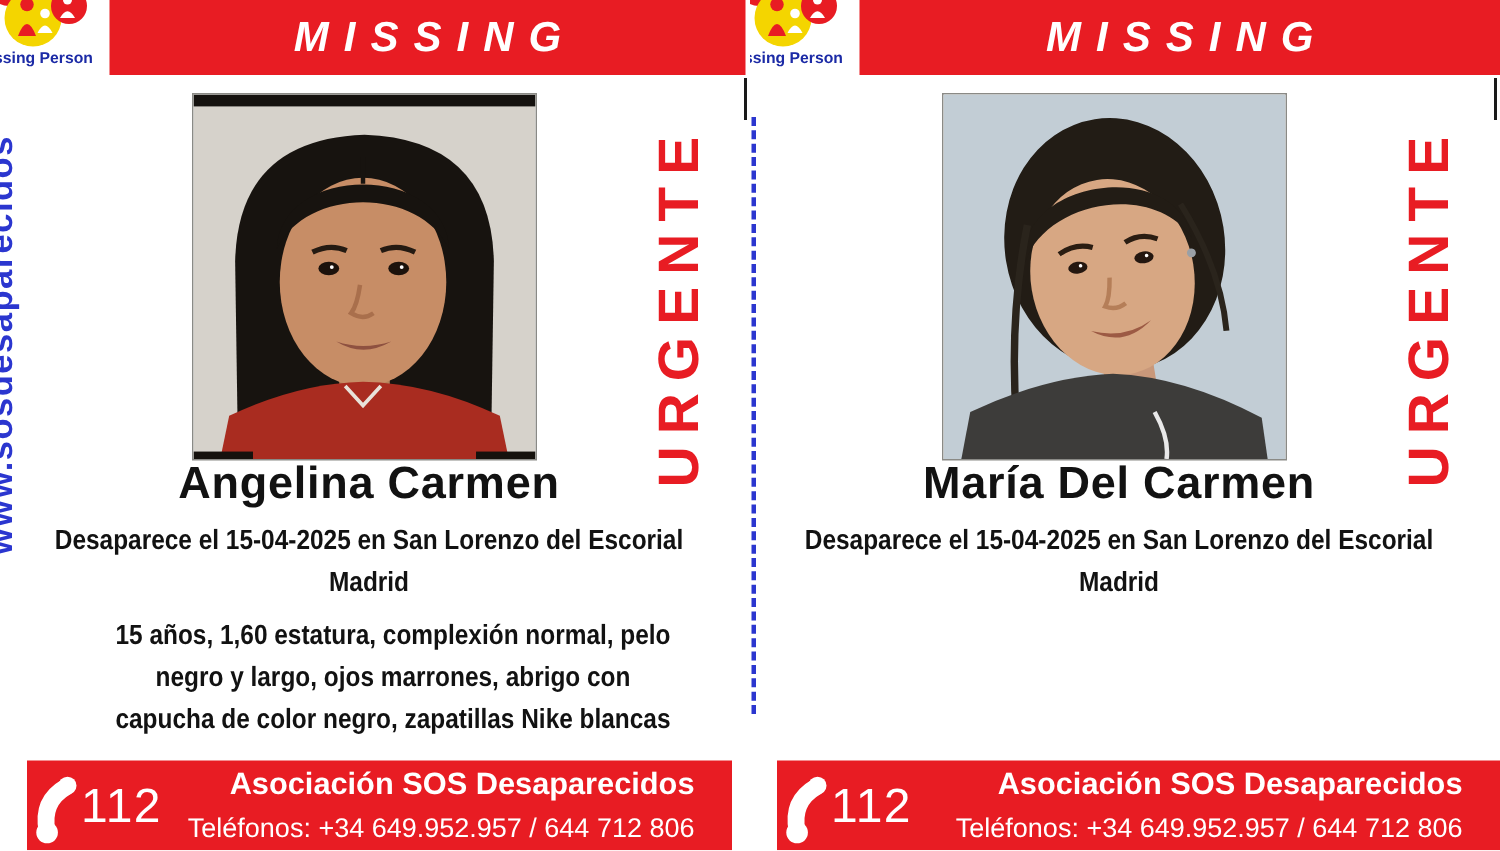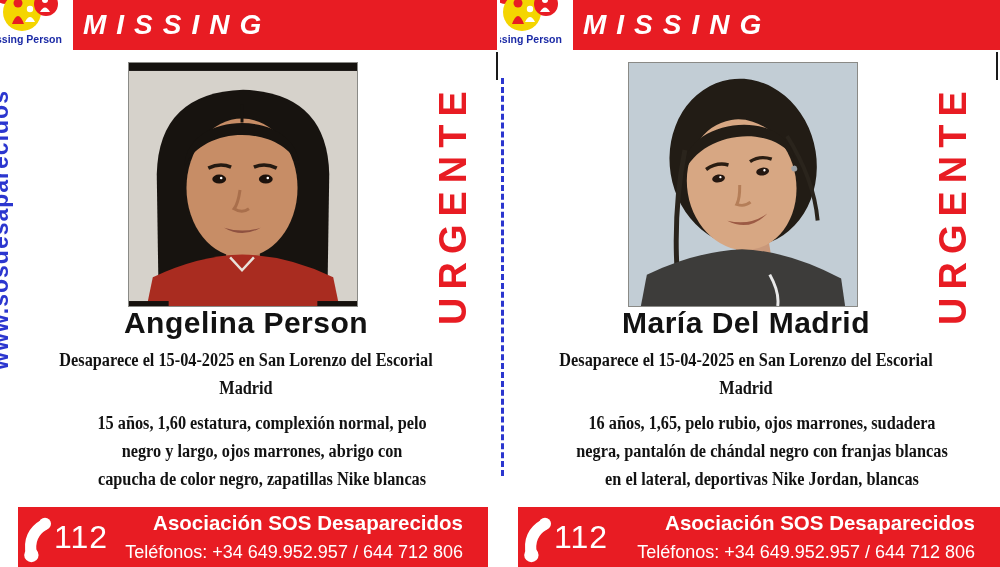--- a/index.html
+++ b/index.html
@@ -5,21 +5,21 @@
   html,body{margin:0;padding:0;background:#fff;}
   *{box-sizing:border-box;}
   body{font-family:"Liberation Sans","DejaVu Sans",sans-serif;}
   .canvas{position:relative;width:1000px;height:567px;background:#fff;overflow:hidden;}
   .poster{position:absolute;top:0;width:500px;height:567px;background:#fff;overflow:hidden;}
   .poster.p0{left:0;}
   .poster.p1{left:500px;}
 
   
   .band-header{position:absolute;top:0;left:73px;height:50px;background:var(--red);
-    display:flex;align-items:center;justify-content:flex-start;}
+    display:flex;align-items:center;justify-content:center;}
   .p0 .band-header{right:3px;}
   .p1 .band-header{right:0;}
   .band-header .missing{color:#fff;font-style:italic;font-weight:bold;font-size:28px;
     letter-spacing:10px;padding-left:10px;}
 
   
   .logo{position:absolute;left:-6px;top:-6px;width:70px;height:56px;}
   .logo-caption{position:absolute;left:-4px;top:33px;width:66px;font-size:10.5px;font-weight:bold;
     color:var(--logo-blue);white-space:nowrap;}
 
@@ -33,21 +33,21 @@
   .photo{position:absolute;left:128px;top:62px;width:230px;height:245px;border:1px solid #8a8a86;}
   .photo svg{display:block;width:100%;height:100%;}
 
   
   .urgente{position:absolute;left:432px;top:325px;transform-origin:0 0;transform:rotate(-90deg);
     white-space:nowrap;color:var(--red);font-weight:bold;font-size:38px;letter-spacing:8px;}
 
   
   .name{position:absolute;left:0;top:306px;width:492px;text-align:center;color:var(--ink);
     font-weight:bold;font-size:30px;letter-spacing:0.5px;}
-  .info{position:absolute;left:0;top:346px;width:492px;text-align:center;color:var(--ink);font-family:Liberation Serif, serif;}
+  .info{position:absolute;left:0;top:346px;width:492px;text-align:center;color:var(--ink);}
   .info-line{display:block;font-weight:bold;font-size:18.5px;line-height:28px;
     transform:scaleX(0.88);transform-origin:50% 50%;white-space:nowrap;}
   .desc-group{margin-top:7px;margin-left:32px;}
 
   
   .band-footer{position:absolute;top:507px;bottom:0;left:18px;background:var(--red);}
   .p0 .band-footer{right:12px;}
   .p1 .band-footer{right:0;}
   .phone-icon{position:absolute;left:3px;top:5px;width:32px;height:54px;}
   .emergency{position:absolute;left:36px;top:12px;color:#fff;font-size:32px;font-weight:400;
@@ -106,21 +106,21 @@
         <path d="M96 166 Q114 172 133 166 Q114 177 96 166 Z" fill="#8e5140"></path>
         <path d="M18 245 L24 216 Q70 194 114 193 Q160 194 206 216 L212 245 Z" fill="#a92c20"></path>
         <path d="M102 196 L114 209 L126 196" stroke="#e8e2da" stroke-width="2.5" fill="none"></path>
         <rect x="0" y="240" width="40" height="5" fill="#15110d"></rect>
         <rect x="190" y="240" width="40" height="5" fill="#15110d"></rect>
       </svg>
     </div>
 
     <div class="urgente">URGENTE</div>
 
-    <div class="name">Angelina Person</div>
+    <div class="name">Angelina Carmen</div>
 
     <div class="info">
       <span class="info-line">Desaparece el 15-04-2025 en San Lorenzo del Escorial</span>
       <span class="info-line">Madrid</span>
       <div class="desc-group">
         <span class="info-line">15 años, 1,60 estatura, complexión normal, pelo</span>
         <span class="info-line">negro y largo, ojos marrones, abrigo con</span>
         <span class="info-line">capucha de color negro, zapatillas Nike blancas</span>
       </div>
     </div>
@@ -184,30 +184,25 @@
           <circle cx="168" cy="116" r="3" fill="#9aa0a6"></circle>
         </g>
         <path d="M94 206 Q115 218 138 204 L140 213 Q115 226 92 215 Z" fill="#241f18"></path>
         <path d="M12 248 L18 216 Q68 192 114 190 Q162 192 214 220 L218 248 Z" fill="#3d3c3a"></path>
         <path d="M142 216 Q152 234 150 248" stroke="#e9e9e9" stroke-width="3" fill="none"></path>
       </svg>
     </div>
 
     <div class="urgente">URGENTE</div>
 
-    <div class="name">María Del Madrid</div>
+    <div class="name">María Del Carmen</div>
 
     <div class="info">
       <span class="info-line">Desaparece el 15-04-2025 en San Lorenzo del Escorial</span>
       <span class="info-line">Madrid</span>
-      <div class="desc-group">
-        <span class="info-line">16 años, 1,65, pelo rubio, ojos marrones, sudadera</span>
-        <span class="info-line">negra, pantalón de chándal negro con franjas blancas</span>
-        <span class="info-line">en el lateral, deportivas Nike Jordan, blancas</span>
-      </div>
     </div>
 
     <div class="band-footer">
       <svg class="phone-icon" viewBox="0 0 40 56">
         <path d="M29 10 Q8 22 13 47" stroke="#fff" stroke-width="14" fill="none" stroke-linecap="round"></path>
         <circle cx="30" cy="9" r="7.5" fill="#fff"></circle>
         <circle cx="13" cy="48" r="9" fill="#fff"></circle>
       </svg>
       <span class="emergency">112</span>
       <div class="footer-text">

